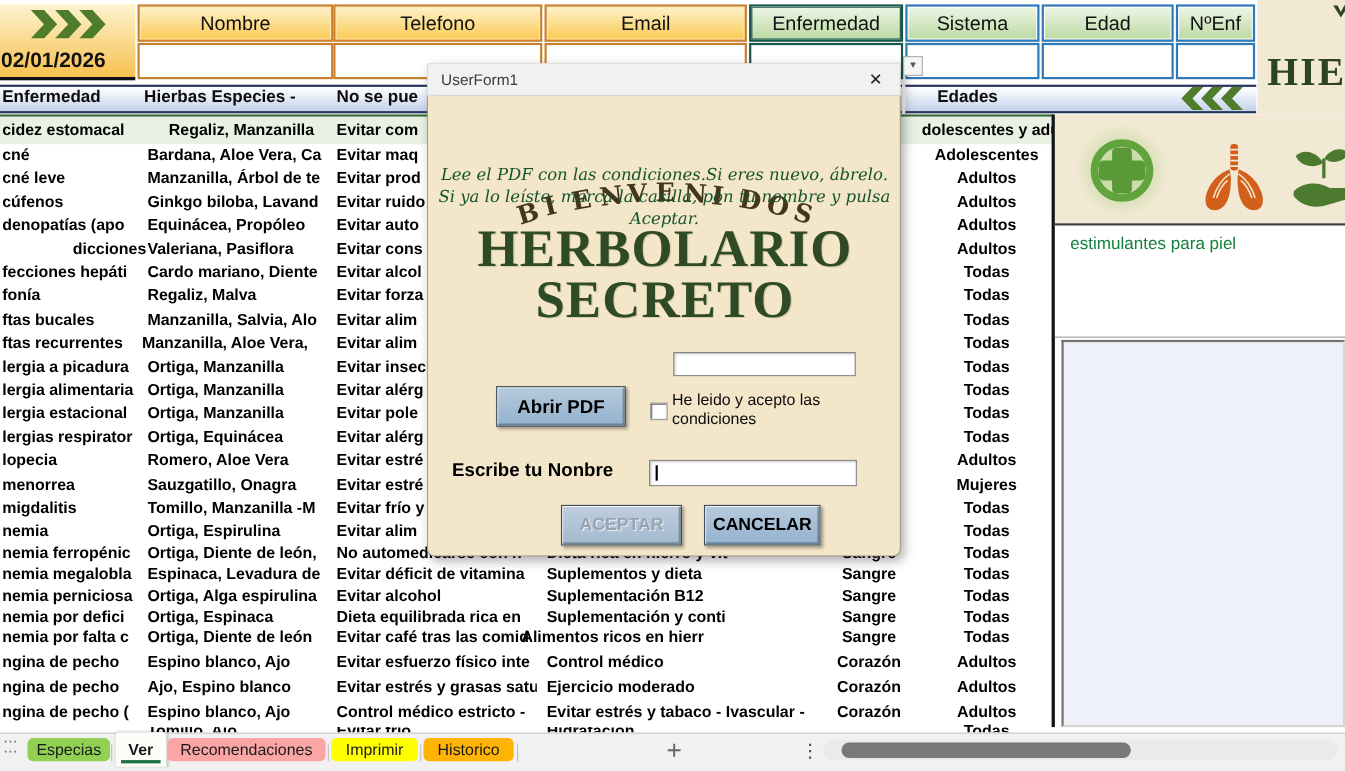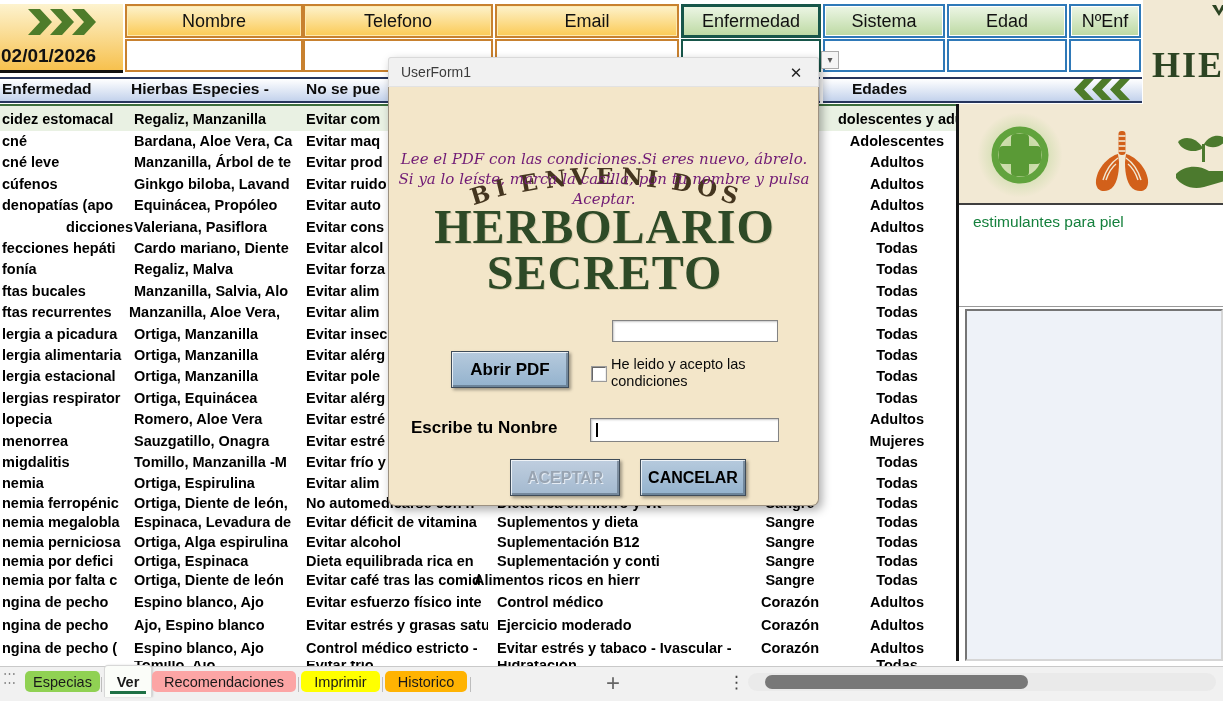--- a/index.html
+++ b/index.html
@@ -77,21 +77,21 @@
   .dlg-title .t{position:absolute;left:12px;top:6px;font-size:14px;color:#3c3c3c;}
   .dlg-close{position:absolute;right:12px;top:5px;width:20px;height:20px;font-size:15px;color:#222;text-align:center;line-height:20px;cursor:default;}
   .dlg-body{
     position:relative;height:419px;background:#f3e6c9;
     border:1px solid #9c9181;border-top:none;border-radius:0 0 7px 7px;box-sizing:border-box;
   }
   .arc{position:absolute;left:215px;top:505px;width:0;height:0;}
   .arc span{position:absolute;left:0;top:0;font-family:"DejaVu Serif",serif;font-weight:700;font-size:23px;color:#44351f;margin-left:-8px;}
   .dlg-par{
     position:absolute;left:3px;top:62px;width:424px;text-align:center;
-    font-family:"DejaVu Serif",serif;font-style:italic;font-size:15px;line-height:20px;color:#701a75;
+    font-family:"DejaVu Serif",serif;font-style:italic;font-size:15px;line-height:20px;color:#14532d;
   }
   .brand{
     position:absolute;left:0;width:431px;text-align:center;
     font-family:"Liberation Serif",serif;font-weight:700;color:#2e4a27;
     font-size:48px;line-height:44px;letter-spacing:1px;text-shadow:1px 1px 0 #d6cbab;
   }
   .dlg-input{
     position:absolute;height:22px;background:#fff;border:1px solid #838383;
     box-shadow:inset 1px 1px 2px rgba(0,0,0,.22);box-sizing:border-box;
     font-size:14px;padding:2px 4px;font-family:"Liberation Sans",sans-serif;
@@ -179,21 +179,21 @@
       <path d="M58 0 L48 0 L38 10.5 L48 21 L58 21 L48 10.5 Z"></path>
       <path d="M40 0 L30 0 L20 10.5 L30 21 L40 21 L30 10.5 Z"></path>
       <path d="M22 0 L12 0 L2 10.5 L12 21 L22 21 L12 10.5 Z"></path>
     </g>
   </svg>
 </span>
 
 <div class="table-area" id="table-area">
     <div class="trow first" style="top: 1px; height: 27px;">
       <div class="tcell clip" style="left: 2px; width: 131px; text-align: left; line-height: 27px; height: 27px;">cidez estomacal</div>
-      <div class="tcell clip" style="left: 134px; width: 171px; text-align: left; line-height: 27px; height: 27px;">Regaliz, Manzanilla</div>
+      <div class="tcell clip" style="left: 134px; width: 171px; text-align: center; line-height: 27px; height: 27px;">Regaliz, Manzanilla</div>
       <div class="tcell clip" style="left: 306px; width: 182px; text-align: left; line-height: 27px; height: 27px;">Evitar com</div>
       <div class="tcell" style="left: 838px; width: 118px; text-align: center; line-height: 27px; height: 27px;">dolescentes y adul</div>
     </div>
     <div class="trow" style="top: 28px; height: 21.4px;">
       <div class="tcell clip" style="left: 2px; width: 131px; text-align: left; line-height: 21.4px; height: 21.4px;">cné</div>
       <div class="tcell clip" style="left: 134px; width: 171px; text-align: left; line-height: 21.4px; height: 21.4px;">Bardana, Aloe Vera, Ca</div>
       <div class="tcell clip" style="left: 306px; width: 182px; text-align: left; line-height: 21.4px; height: 21.4px;">Evitar maq</div>
       <div class="tcell" style="left: 838px; width: 118px; text-align: center; line-height: 21.4px; height: 21.4px;">Adolescentes</div>
     </div>
     <div class="trow" style="top: 49.4px; height: 21.4px;">

